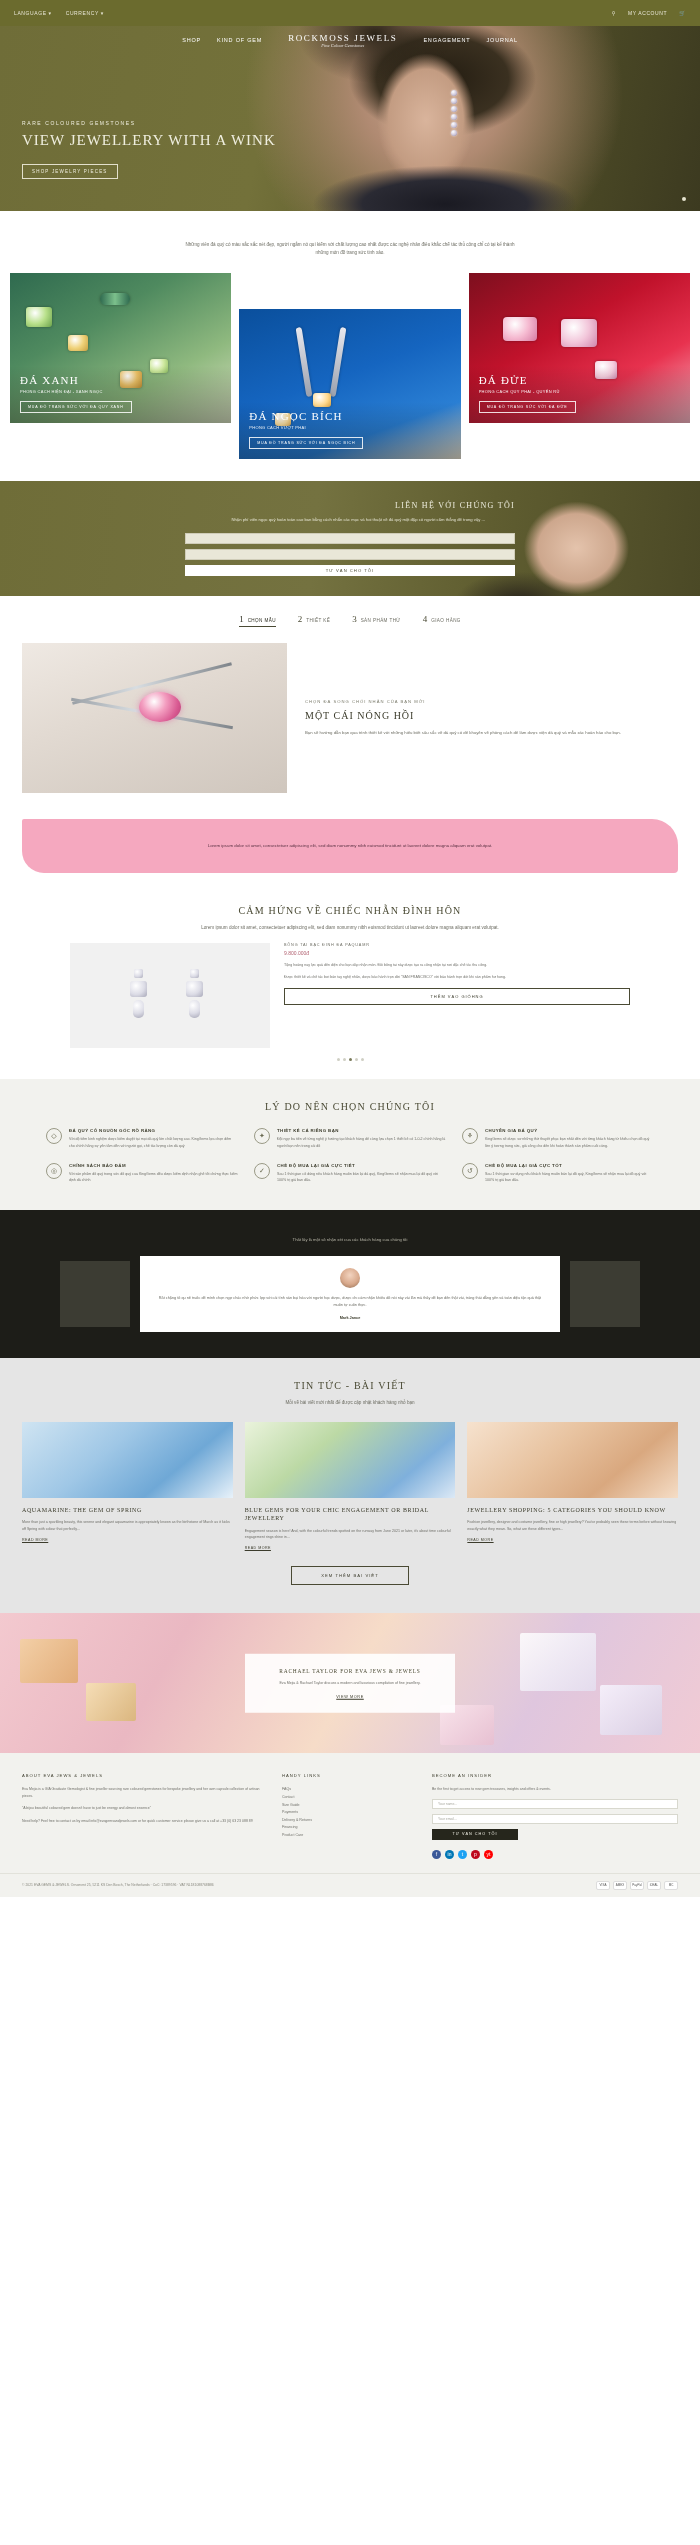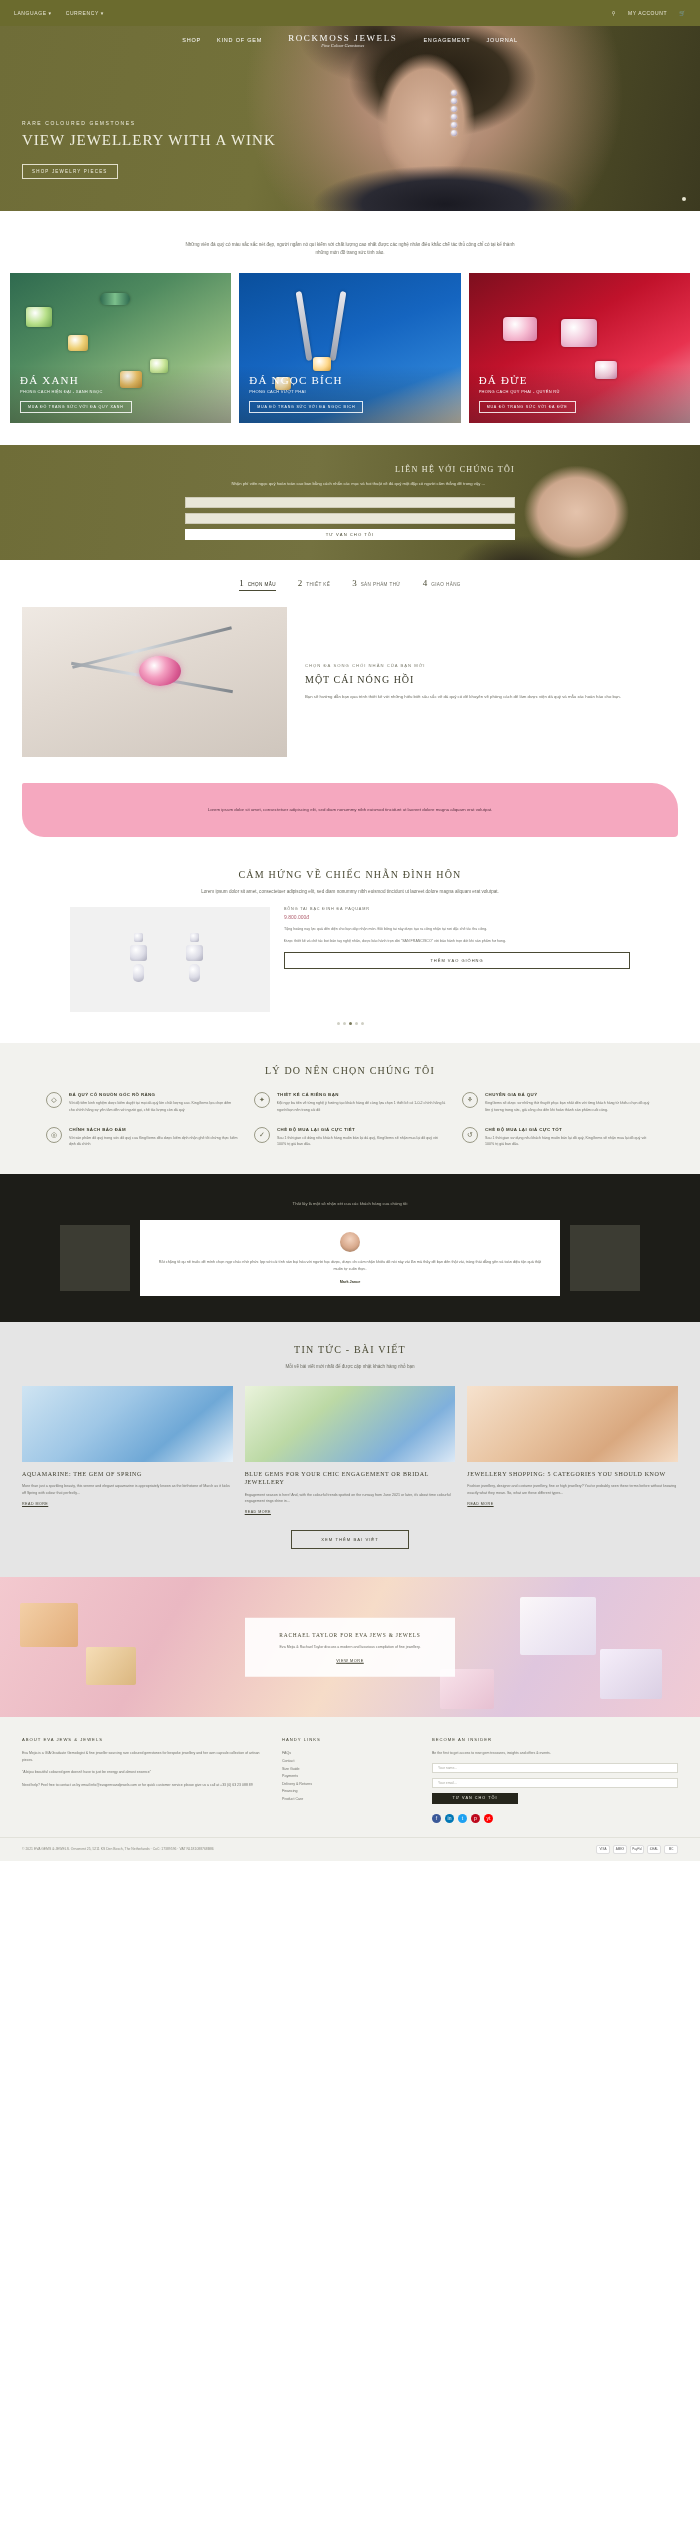--- a/index.html
+++ b/index.html
@@ -80,21 +80,21 @@
   }
   .sec-sub {
     text-align: center; font-size: 4.6px; line-height: 1.7; color: #6d6d63;
     max-width: 330px; margin: 8px auto 0;
   }
 
   
   .cards { display: flex; gap: 8px; padding: 16px 10px 0; }
   .card { position: relative; flex: 1; height: 150px; overflow: hidden; }
   .card-green { background: linear-gradient(150deg,#2f6a4f 0%, #4f8a5f 35%, #8fb97f 70%, #d6dfc0 100%); }
-  .card-blue  { background: linear-gradient(160deg,#0a4f9c 0%, #1565c0 45%, #2a7fd4 75%, #e9e2cf 100%); }
+  .card-blue  { background: linear-gradient(160deg,#0a4f9c 0%, #1565c0 45%, #2a7fd4 75%, #e9e2cf 100%); margin-top: 36px; }
   .card-red   { background: linear-gradient(150deg,#7d0f1e 0%, #c0122b 40%, #e8324f 70%, #f7b7c4 100%); }
   .card-gems { position: absolute; inset: 0; }
   .gem { position: absolute; border-radius: 3px; box-shadow: 0 0 3px rgba(0,0,0,.35); }
   .card-body { position: absolute; left: 0; bottom: 0; padding: 8px 10px 10px; color: #fff; width: 100%;
     background: linear-gradient(to top, rgba(0,0,0,.35), rgba(0,0,0,0)); }
   .card-title { font-family: "Liberation Serif", serif; font-size: 11px; letter-spacing: 1.2px; text-transform: uppercase; }
   .card-desc { font-size: 4px; margin-top: 3px; opacity: .92; letter-spacing: .3px; }
   .card-btn { display: inline-block; margin-top: 6px; border: 1px solid rgba(255,255,255,.85);
     font-size: 3.6px; letter-spacing: .8px; padding: 3px 7px; text-transform: uppercase; }
 

